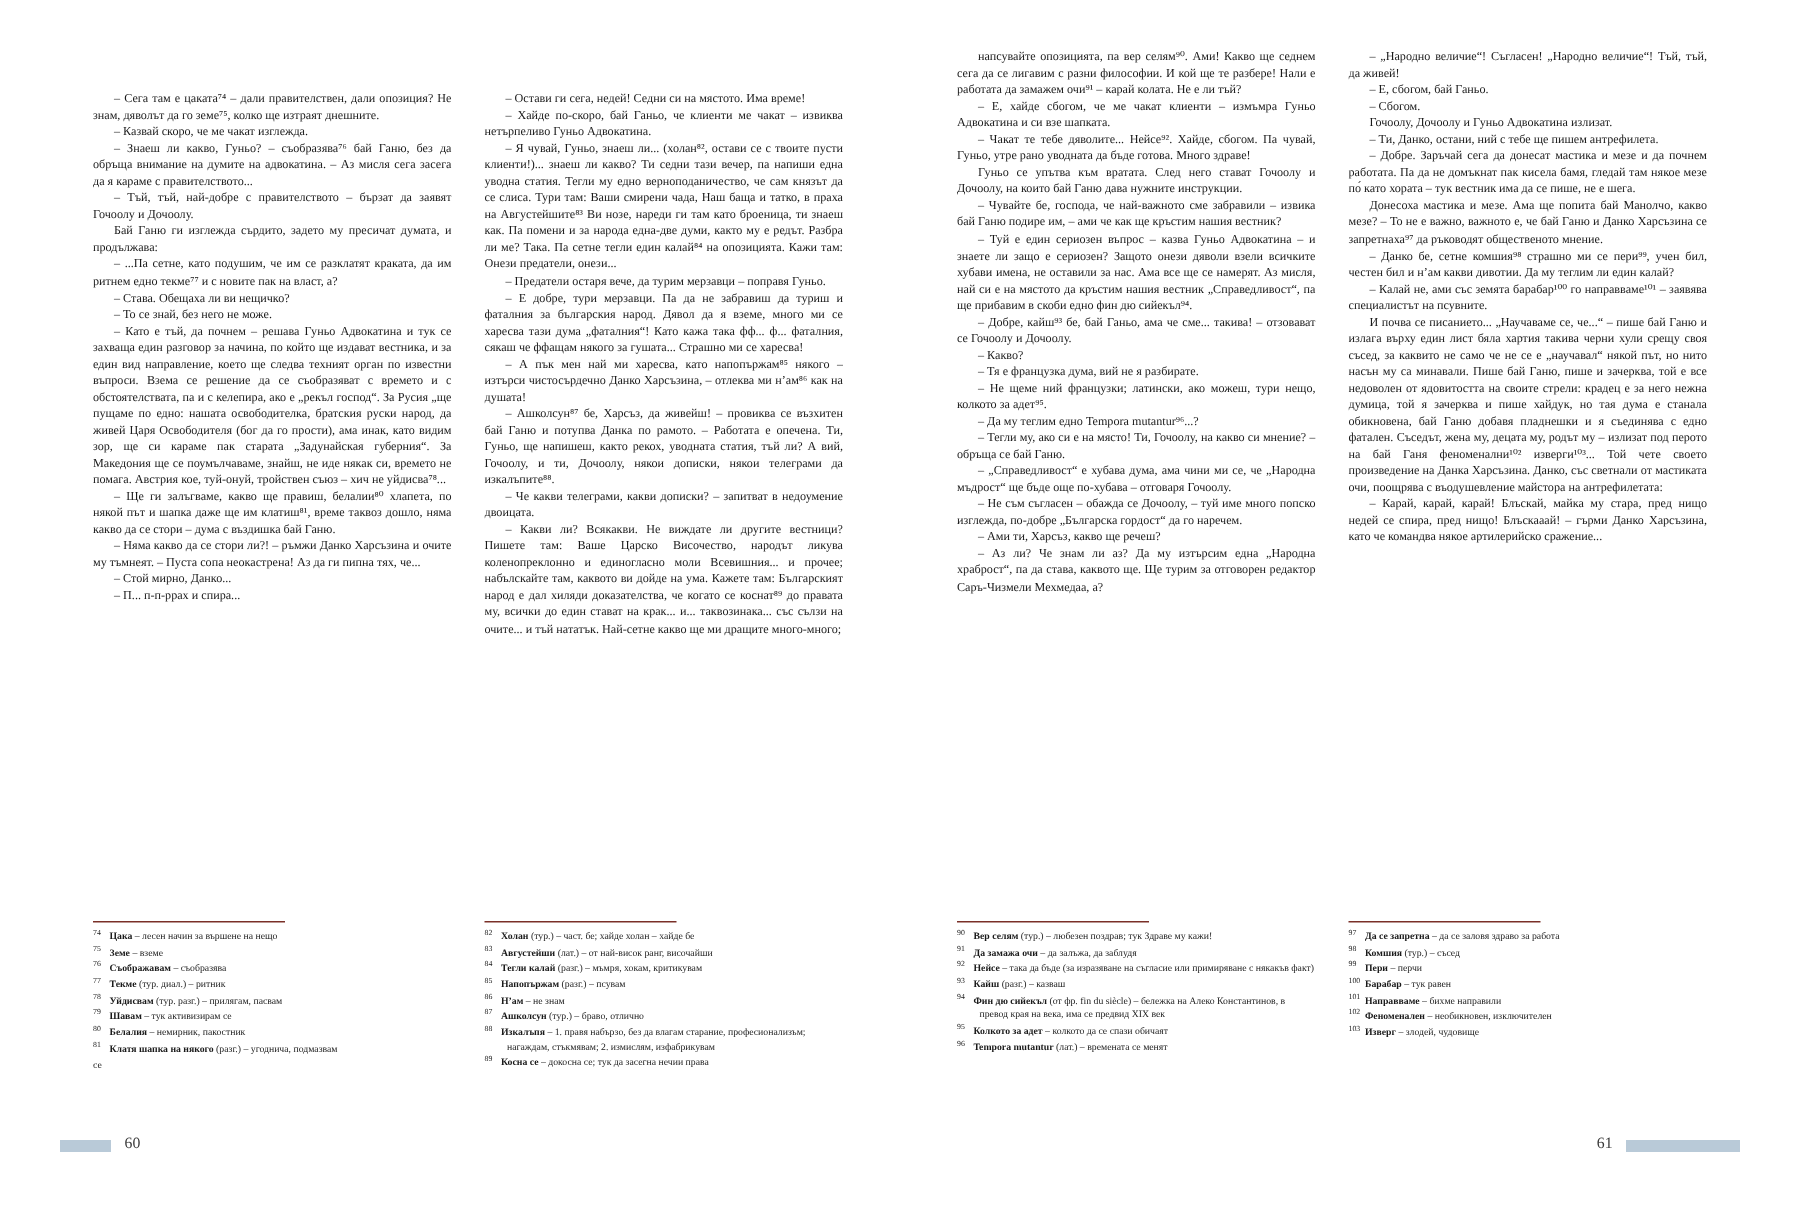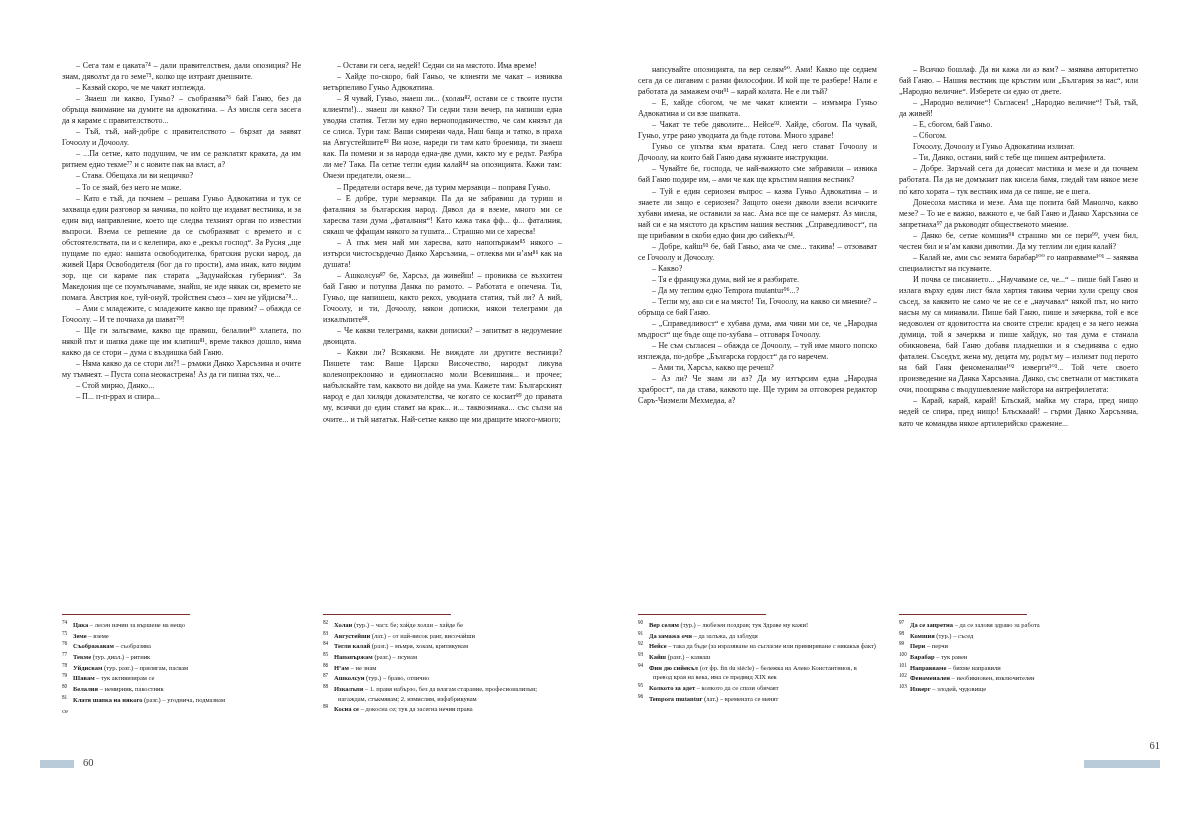--- a/index.html
+++ b/index.html
@@ -23,21 +23,21 @@
   }
 
   .page {
     position: relative;
     width: 600px;
     height: 816px;
     box-sizing: border-box;
   }
 
   .page-left  { padding: 60px 38px 0 62px; }
-  .page-right { padding: 64px 62px 0 38px; }
+  .page-right { padding: 32px 62px 0 38px; }
 
   .columns {
     display: flex;
     gap: 22px;
     height: 540px;
   }
 
   .col {
     width: 239px;
     font-size: 8.1px;
@@ -105,21 +105,21 @@
   .folio {
     position: absolute;
     bottom: 48px;
     display: flex;
     align-items: flex-end;
     gap: 9px;
     font-size: 10.5px;
     color: #3b3b3b;
   }
   .folio-left  { left: 40px; }
-  .folio-right { right: 40px; flex-direction: column; }
+  .folio-right { right: 40px; }
 
   .folio-bar {
     width: 34px;
     height: 8px;
     background: #b9cad8;
   }
   .folio-bar.wide { width: 76px; }
 </style>
 </head>
 <body>
@@ -127,25 +127,25 @@
 <div class="spread">
 
   <div class="page page-left">
 
     <div class="columns">
       <div class="col" id="col-1">
           <p>– Сега там е цаката⁷⁴ – дали правителствен, дали опозиция? Не знам, дяволът да го земе⁷⁵, колко ще изтраят днешните.</p>
           <p>– Казвай скоро, че ме чакат изглежда.</p>
           <p>– Знаеш ли какво, Гуньо? – съобразява⁷⁶ бай Ганю, без да обръща внимание на думите на адвокатина. – Аз мисля сега засега да я караме с правителството...</p>
           <p>– Тъй, тъй, най-добре с правителството – бързат да заявят Гочоолу и Дочоолу.</p>
+          <p>Бай Ганю ги изглежда сърдито, задето му пресичат думата, и продължава:</p>
           <p>– ...Па сетне, като подушим, че им се разклатят краката, да им ритнем едно текме⁷⁷ и с новите пак на власт, а?</p>
           <p>– Става. Обещаха ли ви нещичко?</p>
           <p>– То се знай, без него не може.</p>
           <p>– Като е тъй, да почнем – решава Гуньо Адвокатина и тук се захваща един разговор за начина, по който ще издават вестника, и за един вид направление, което ще следва техният орган по известни въпроси. Взема се решение да се съобразяват с времето и с обстоятелствата, па и с келепира, ако е „рекъл господ“. За Русия „ще пущаме по едно: нашата освободителка, братския руски народ, да живей Царя Освободителя (бог да го прости), ама инак, като видим зор, ще си караме пак старата „Задунайская губерния“. За Македония ще се поумълчаваме, знайш, не иде някак си, времето не помага. Австрия кое, туй-онуй, тройствен съюз – хич не уйдисва⁷⁸...</p>
-          <p>– Ами с младежите, с младежите какво ще правим? – обажда се Гочоолу. – И те почнаха да шават⁷⁹!</p>
           <p>– Ще ги залъгваме, какво ще правиш, белалии⁸⁰ хлапета, по някой път и шапка даже ще им клатиш⁸¹, време таквоз дошло, няма какво да се стори – дума с въздишка бай Ганю.</p>
           <p>– Няма какво да се стори ли?! – ръмжи Данко Харсъзина и очите му тъмнеят. – Пуста сопа неокастрена! Аз да ги пипна тях, че...</p>
           <p>– Стой мирно, Данко...</p>
           <p>– П... п-п-ррах и спира...</p>
         </div>
       <div class="col" id="col-2">
           <p>– Остави ги сега, недей! Седни си на мястото. Има време!</p>
           <p>– Хайде по-скоро, бай Ганьо, че клиенти ме чакат – извиква нетърпеливо Гуньо Адвокатина.</p>
           <p>– Я чувай, Гуньо, знаеш ли... (холан⁸², остави се с твоите пусти клиенти!)... знаеш ли какво? Ти седни тази вечер, па напиши една уводна статия. Тегли му едно верноподаничество, че сам князът да се слиса. Тури там: Ваши смирени чада, Наш баща и татко, в праха на Августейшите⁸³ Ви нозе, нареди ги там като броеница, ти знаеш как. Па помени и за народа една-две думи, както му е редът. Разбра ли ме? Така. Па сетне тегли един калай⁸⁴ на опозицията. Кажи там: Онези предатели, онези...</p>
           <p>– Предатели остаря вече, да турим мерзавци – поправя Гуньо.</p>
@@ -199,29 +199,29 @@
       <div class="col" id="col-3">
           <p>напсувайте опозицията, па вер селям⁹⁰. Ами! Какво ще седнем сега да се лигавим с разни философии. И кой ще те разбере! Нали е работата да замажем очи⁹¹ – карай колата. Не е ли тъй?</p>
           <p>– Е, хайде сбогом, че ме чакат клиенти – измъмра Гуньо Адвокатина и си взе шапката.</p>
           <p>– Чакат те тебе дяволите... Нейсе⁹². Хайде, сбогом. Па чувай, Гуньо, утре рано уводната да бъде готова. Много здраве!</p>
           <p>Гуньо се упътва към вратата. След него стават Гочоолу и Дочоолу, на които бай Ганю дава нужните инструкции.</p>
           <p>– Чувайте бе, господа, че най-важното сме забравили – извика бай Ганю подире им, – ами че как ще кръстим нашия вестник?</p>
           <p>– Туй е един сериозен въпрос – казва Гуньо Адвокатина – и знаете ли защо е сериозен? Защото онези дяволи взели всичките хубави имена, не оставили за нас. Ама все ще се намерят. Аз мисля, най си е на мястото да кръстим нашия вестник „Справедливост“, па ще прибавим в скоби едно фин дю сийекъл⁹⁴.</p>
           <p>– Добре, кайш⁹³ бе, бай Ганьо, ама че сме... такива! – отзовават се Гочоолу и Дочоолу.</p>
           <p>– Какво?</p>
           <p>– Тя е французка дума, вий не я разбирате.</p>
+          <p>– Не щеме ний французки; латински, ако можеш, тури нещо, колкото за адет⁹⁵.</p>
           <p>– Да му теглим едно Tempora mutantur⁹⁶...?</p>
           <p>– Тегли му, ако си е на място! Ти, Гочоолу, на какво си мнение? – обръща се бай Ганю.</p>
           <p>– „Справедливост“ е хубава дума, ама чини ми се, че „Народна мъдрост“ ще бъде още по-хубава – отговаря Гочоолу.</p>
           <p>– Не съм съгласен – обажда се Дочоолу, – туй име много попско изглежда, по-добре „Българска гордост“ да го наречем.</p>
           <p>– Ами ти, Харсъз, какво ще речеш?</p>
           <p>– Аз ли? Че знам ли аз? Да му изтърсим една „Народна храброст“, па да става, каквото ще. Ще турим за отговорен редактор Саръ-Чизмели Мехмедаа, а?</p>
         </div>
       <div class="col" id="col-4">
-          <p>– Всичко бошлаф. Да ви кажа ли аз вам? – заявява авторитетно бай Ганю. – Нашия вестник ще кръстим или „България за нас“, или „Народно величие“. Изберете си едно от двете.</p>
           <p>– „Народно величие“! Съгласен! „Народно величие“! Тъй, тъй, да живей!</p>
           <p>– Е, сбогом, бай Ганьо.</p>
           <p>– Сбогом.</p>
           <p>Гочоолу, Дочоолу и Гуньо Адвокатина излизат.</p>
           <p>– Ти, Данко, остани, ний с тебе ще пишем антрефилета.</p>
           <p>– Добре. Заръчай сега да донесат мастика и мезе и да почнем работата. Па да не домъкнат пак кисела бамя, гледай там някое мезе по́ като хората – тук вестник има да се пише, не е шега.</p>
           <p>Донесоха мастика и мезе. Ама ще попита бай Манолчо, какво мезе? – То не е важно, важното е, че бай Ганю и Данко Харсъзина се запретнаха⁹⁷ да ръководят общественото мнение.</p>
           <p>– Данко бе, сетне комшия⁹⁸ страшно ми се пери⁹⁹, учен бил, честен бил и н’ам какви дивотии. Да му теглим ли един калай?</p>
           <p>– Калай не, ами със земята барабар¹⁰⁰ го направваме¹⁰¹ – заявява специалистът на псувните.</p>
           <p>И почва се писанието... „Научаваме се, че...“ – пише бай Ганю и излага върху един лист бяла хартия такива черни хули срещу своя съсед, за каквито не само че не се е „научавал“ някой път, но нито насън му са минавали. Пише бай Ганю, пише и зачерква, той е все недоволен от ядовитостта на своите стрели: крадец е за него нежна думица, той я зачерква и пише хайдук, но тая дума е станала обикновена, бай Ганю добавя пладнешки и я съединява с едно фатален. Съседът, жена му, децата му, родът му – излизат под перото на бай Ганя феноменални¹⁰² изверги¹⁰³... Той чете своето произведение на Данка Харсъзина. Данко, със светнали от мастиката очи, поощрява с въодушевление майстора на антрефилетата:</p>

